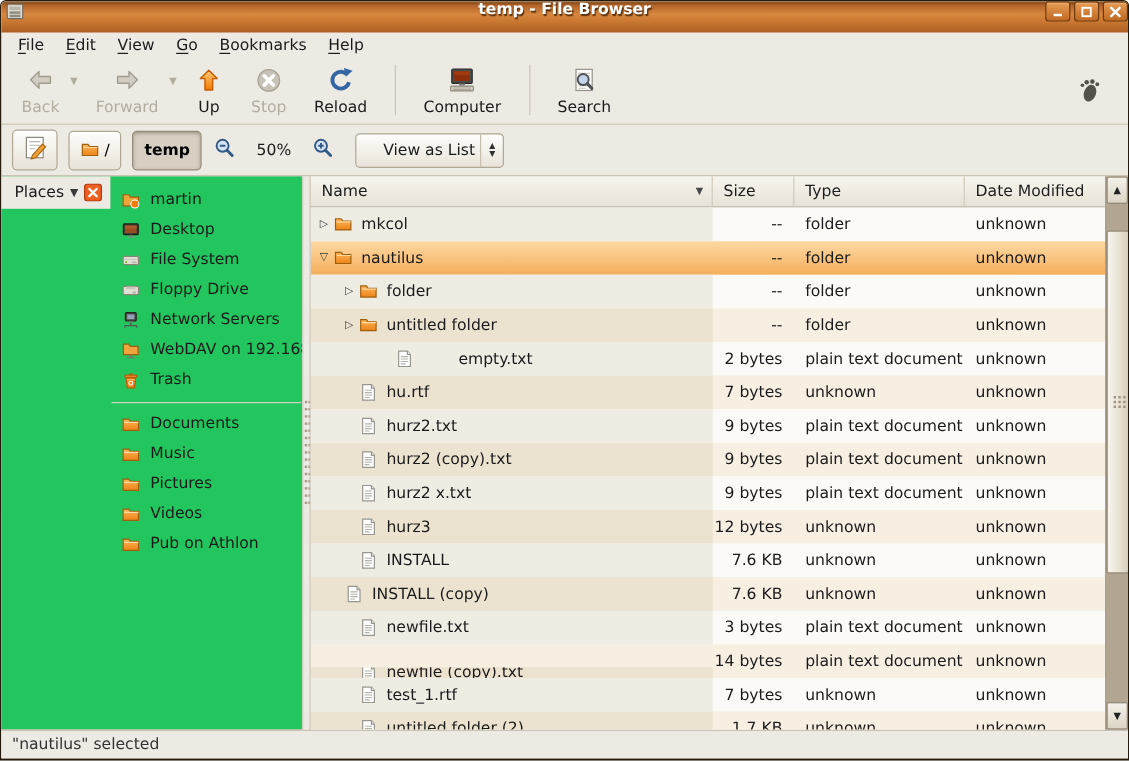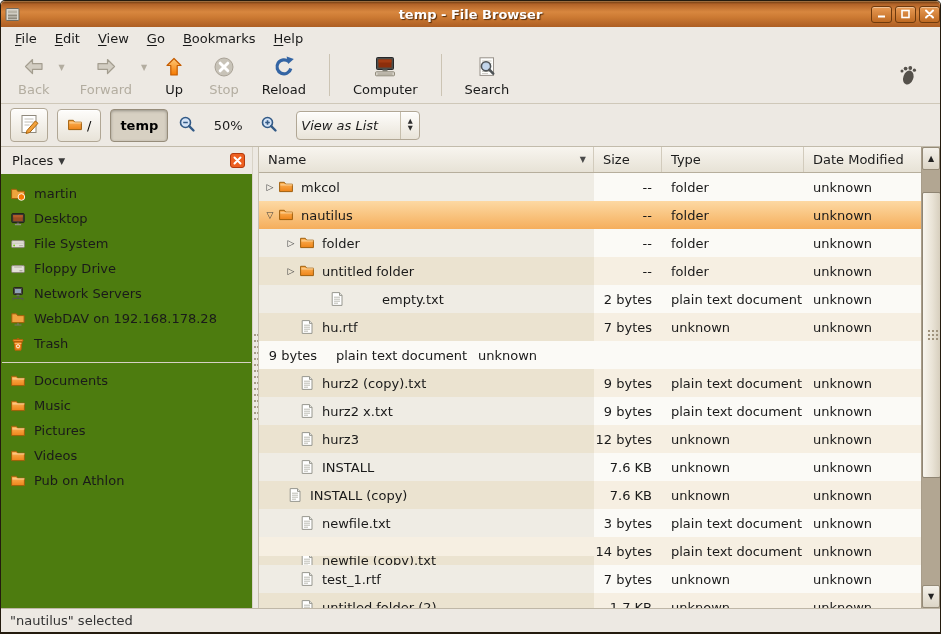--- a/index.html
+++ b/index.html
@@ -12,21 +12,21 @@
     font-family:"DejaVu Sans","Liberation Sans",sans-serif;
     font-size:13px;color:#1a1a1a;
     background:#ede9e3;
     display:flex;flex-direction:column;
   }
   
   .titlebar{
     height:26px;flex:none;position:relative;
     background:linear-gradient(180deg,#5e340e 0%,#b16227 12%,#d8873f 42%,#cc7a33 62%,#ad5e23 100%);
     box-shadow:inset 0 1px 0 rgba(255,200,140,.35);
-    display:flex;align-items:center;padding:0 0;
+    display:flex;align-items:flex-start;padding:0 0;
     border-radius:4px 4px 0 0;
   }
   .win-icon{width:17px;height:17px;margin-left:3px;flex:none;}
   .title-text{
     position:absolute;left:0;right:0;text-align:center;
     color:#fff;font-weight:bold;
     text-shadow:1px 1px 1px rgba(60,28,0,.85);
   }
   .win-controls{margin-left:auto;display:flex;gap:3px;position:relative;}
   .winbtn{
@@ -76,31 +76,31 @@
   .path-btn.active{
     background:#d7d0c2;box-shadow:inset 0 1px 3px rgba(0,0,0,.3);
     border-color:#968c7a;font-weight:bold;
   }
   .zoomctl{width:20px;height:20px;display:flex;align-items:center;justify-content:center;}
   .zoomctl:first-of-type{margin-left:auto;}
   .zoom-level{width:44px;text-align:center;}
   .combo{
     height:29px;width:124px;border:1px solid #b1a795;border-radius:4px;
     background:linear-gradient(#fefdfb,#e9e4d9);
-    display:flex;align-items:center;padding-left:4px;
-    box-shadow:inset 0 1px 0 #fff;margin-left:8px;font-style:italic;
+    display:flex;align-items:center;padding-left:22px;
+    box-shadow:inset 0 1px 0 #fff;margin-left:8px;
   }
   .combo-spin{
     margin-left:auto;border-left:1px solid #c6beac;height:100%;width:19px;
     display:flex;flex-direction:column;align-items:center;justify-content:center;
     font-size:6.5px;color:#2e2e2e;line-height:7px;
   }
   
   .main{flex:1;display:flex;min-height:0;}
-  .sidebar{width:251px;flex:none;background:#4d7c0f;display:flex;flex-direction:column;}
+  .sidebar{width:251px;flex:none;background:#22c55e;display:flex;flex-direction:row;}
   .places-header{
     height:27px;flex:none;background:#ede9e3;display:flex;align-items:center;
     padding:0 7px 0 11px;gap:5px;
   }
   .places-caret{font-size:9px;color:#3a3a3a;}
   .places-close{margin-left:auto;width:15px;height:15px;display:flex;}
   .side-list{flex:1;overflow:hidden;padding-top:7px;}
   .side-item{height:25px;display:flex;align-items:center;padding-left:9px;gap:8px;white-space:nowrap;}
   .sb-sep{height:1px;background:#d7d1c4;margin:6px 1px 5px 1px;}
   .icon16{width:16px;height:16px;flex:none;display:block;}
@@ -669,20 +669,31 @@
                   <path d="M5 6.2h6M5 8.2h6M5 10.2h6M5 12.2h4" stroke="#b3b3aa" stroke-width="0.9"></path>
                 </svg>
               </span>
               <span>hu.rtf</span>
             </div>
             <div class="cell size">7 bytes</div>
             <div class="cell type">unknown</div>
             <div class="cell date">unknown</div>
           </div>
           <div class="row even">
+            <div class="cell name" style="padding-left: 25px;">
+              <span class="expander"></span>
+              <span style="display: flex;">
+                <svg class="icon16" viewBox="0 0 16 16">
+                  <path d="M3.2 1.6h7.3l2.5 2.8v10H3.2z" fill="#fff" stroke="#97978f"></path>
+                  <path d="M10.5 1.6v2.8h2.5" fill="#e9e9e2" stroke="#97978f"></path>
+                  <path d="M5 6.2h6M5 8.2h6M5 10.2h6M5 12.2h4" stroke="#b3b3aa" stroke-width="0.9"></path>
+                </svg>
+              </span>
+              <span>hurz2.txt</span>
+            </div>
             <div class="cell size">9 bytes</div>
             <div class="cell type">plain text document</div>
             <div class="cell date">unknown</div>
           </div>
           <div class="row odd">
             <div class="cell name" style="padding-left: 25px;">
               <span class="expander"></span>
               <span style="display: flex;">
                 <svg class="icon16" viewBox="0 0 16 16">
                   <path d="M3.2 1.6h7.3l2.5 2.8v10H3.2z" fill="#fff" stroke="#97978f"></path>

